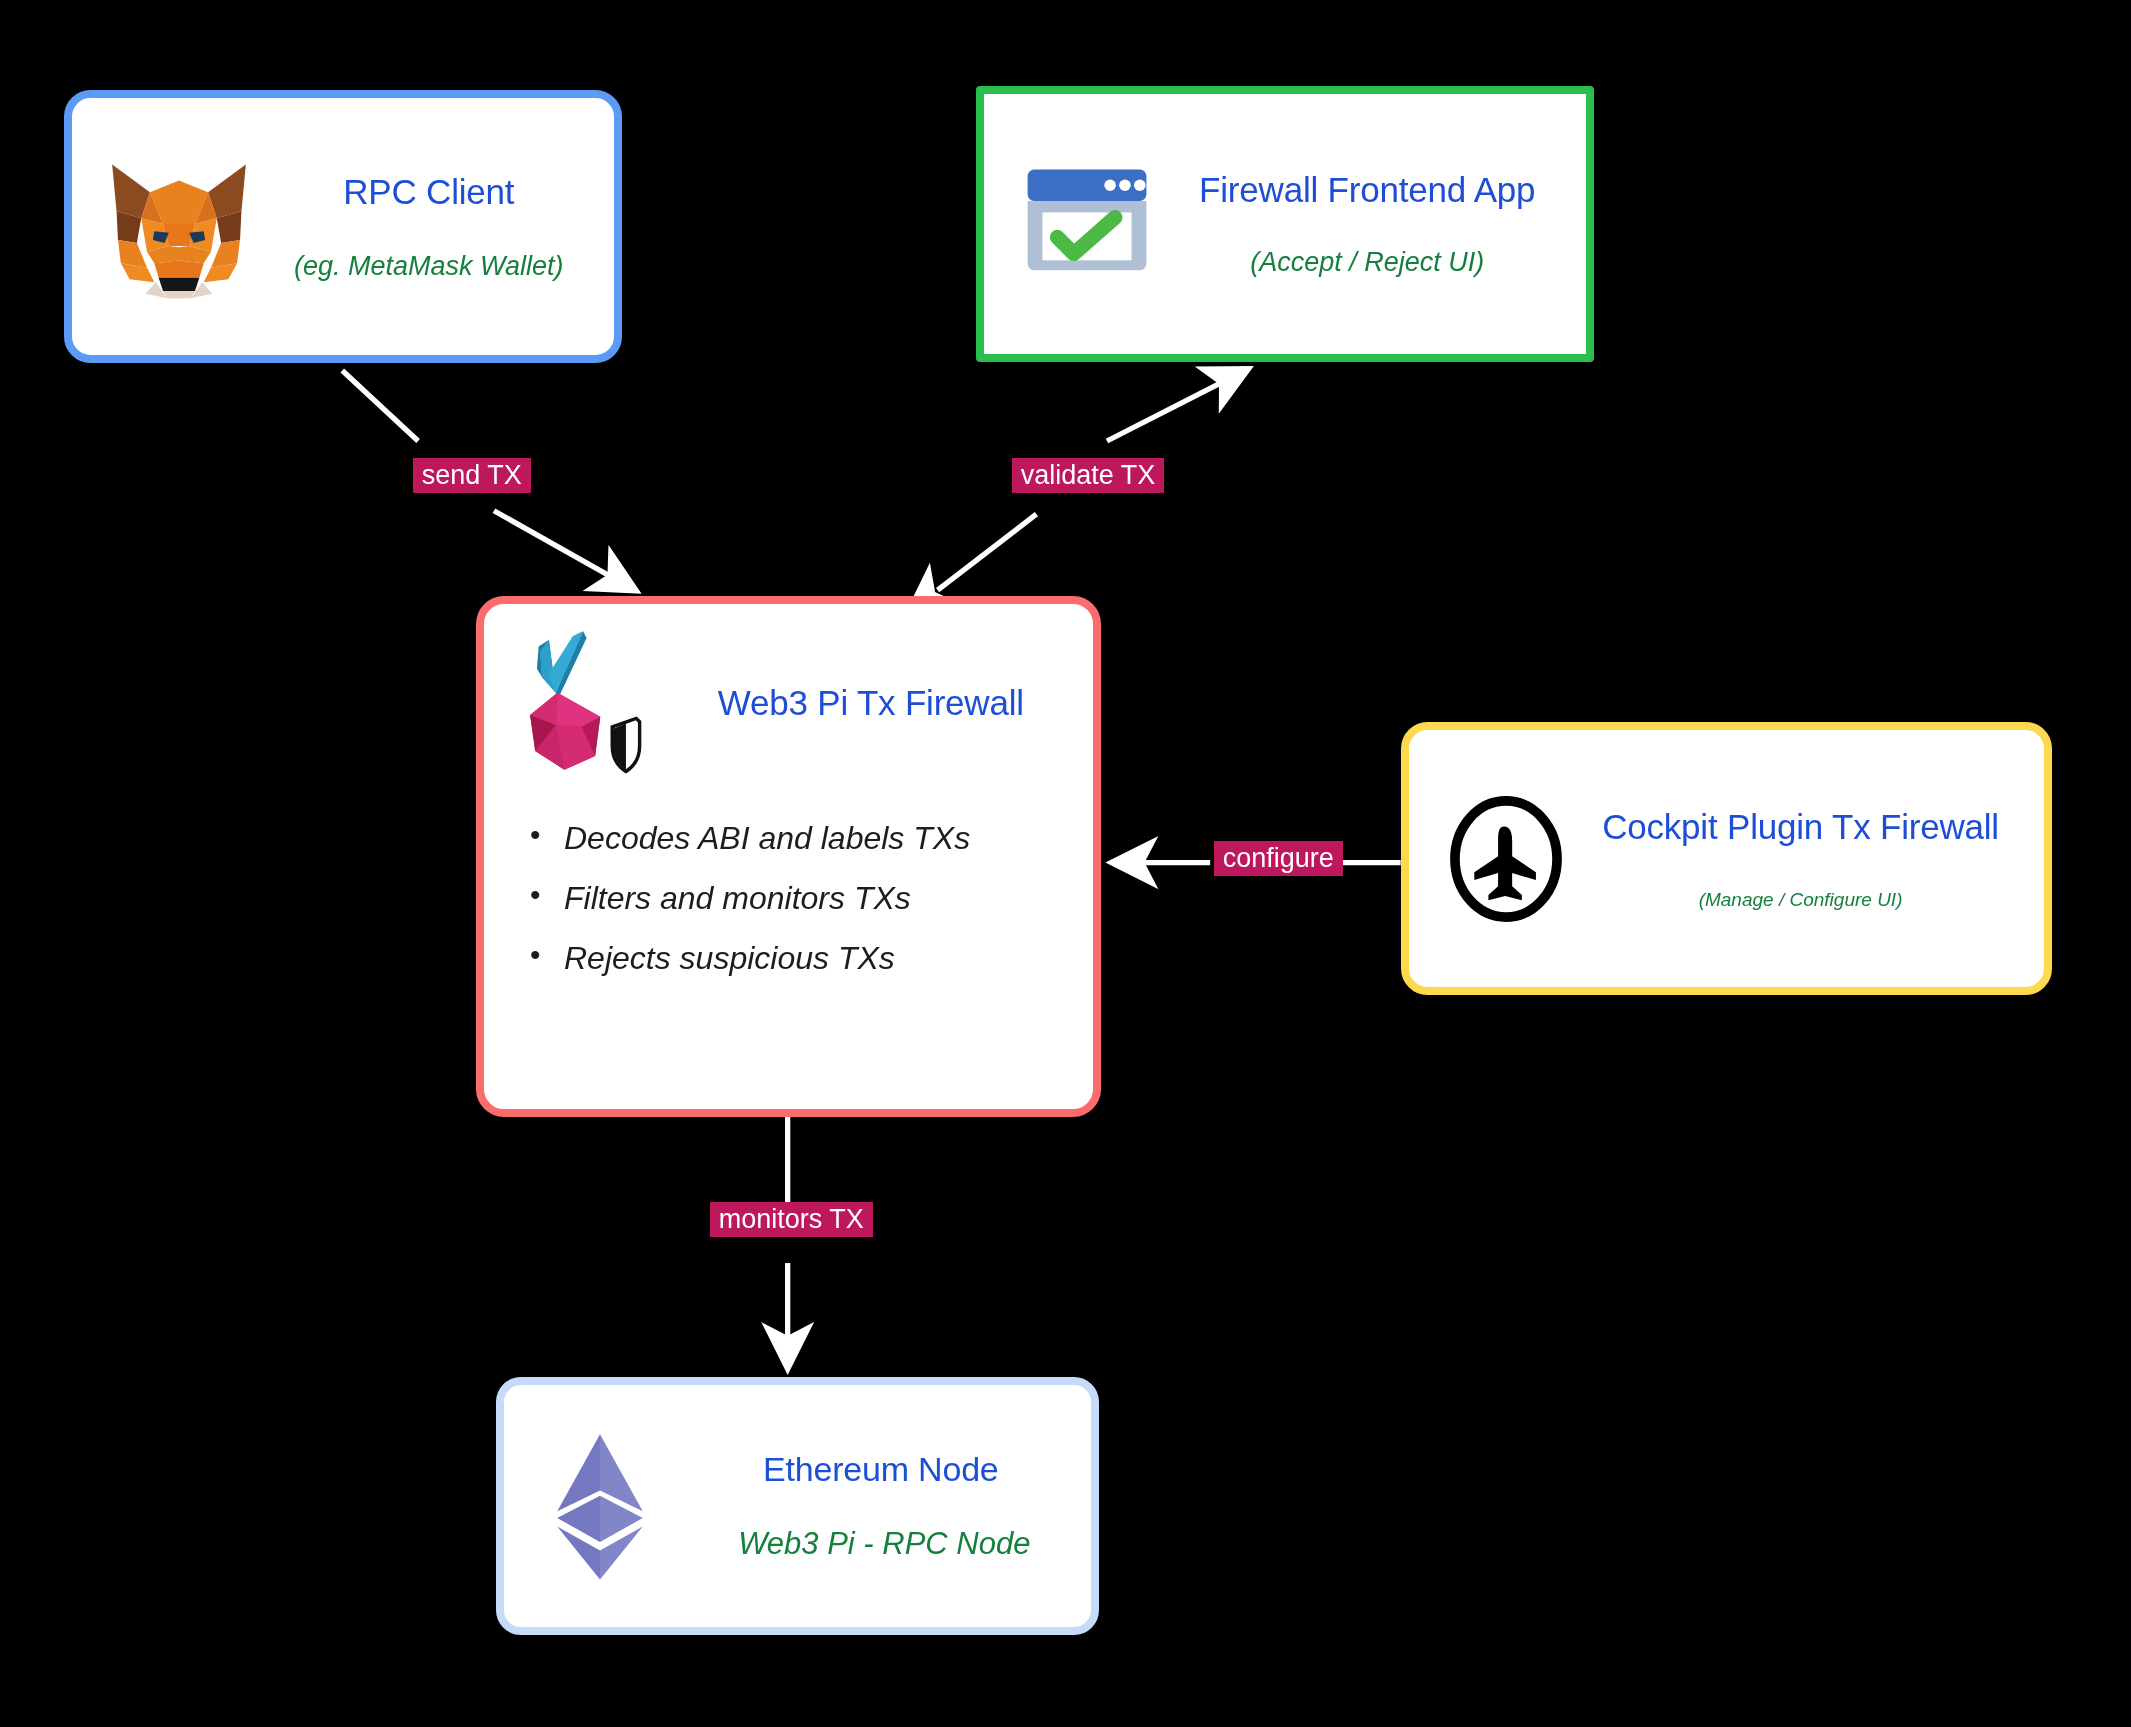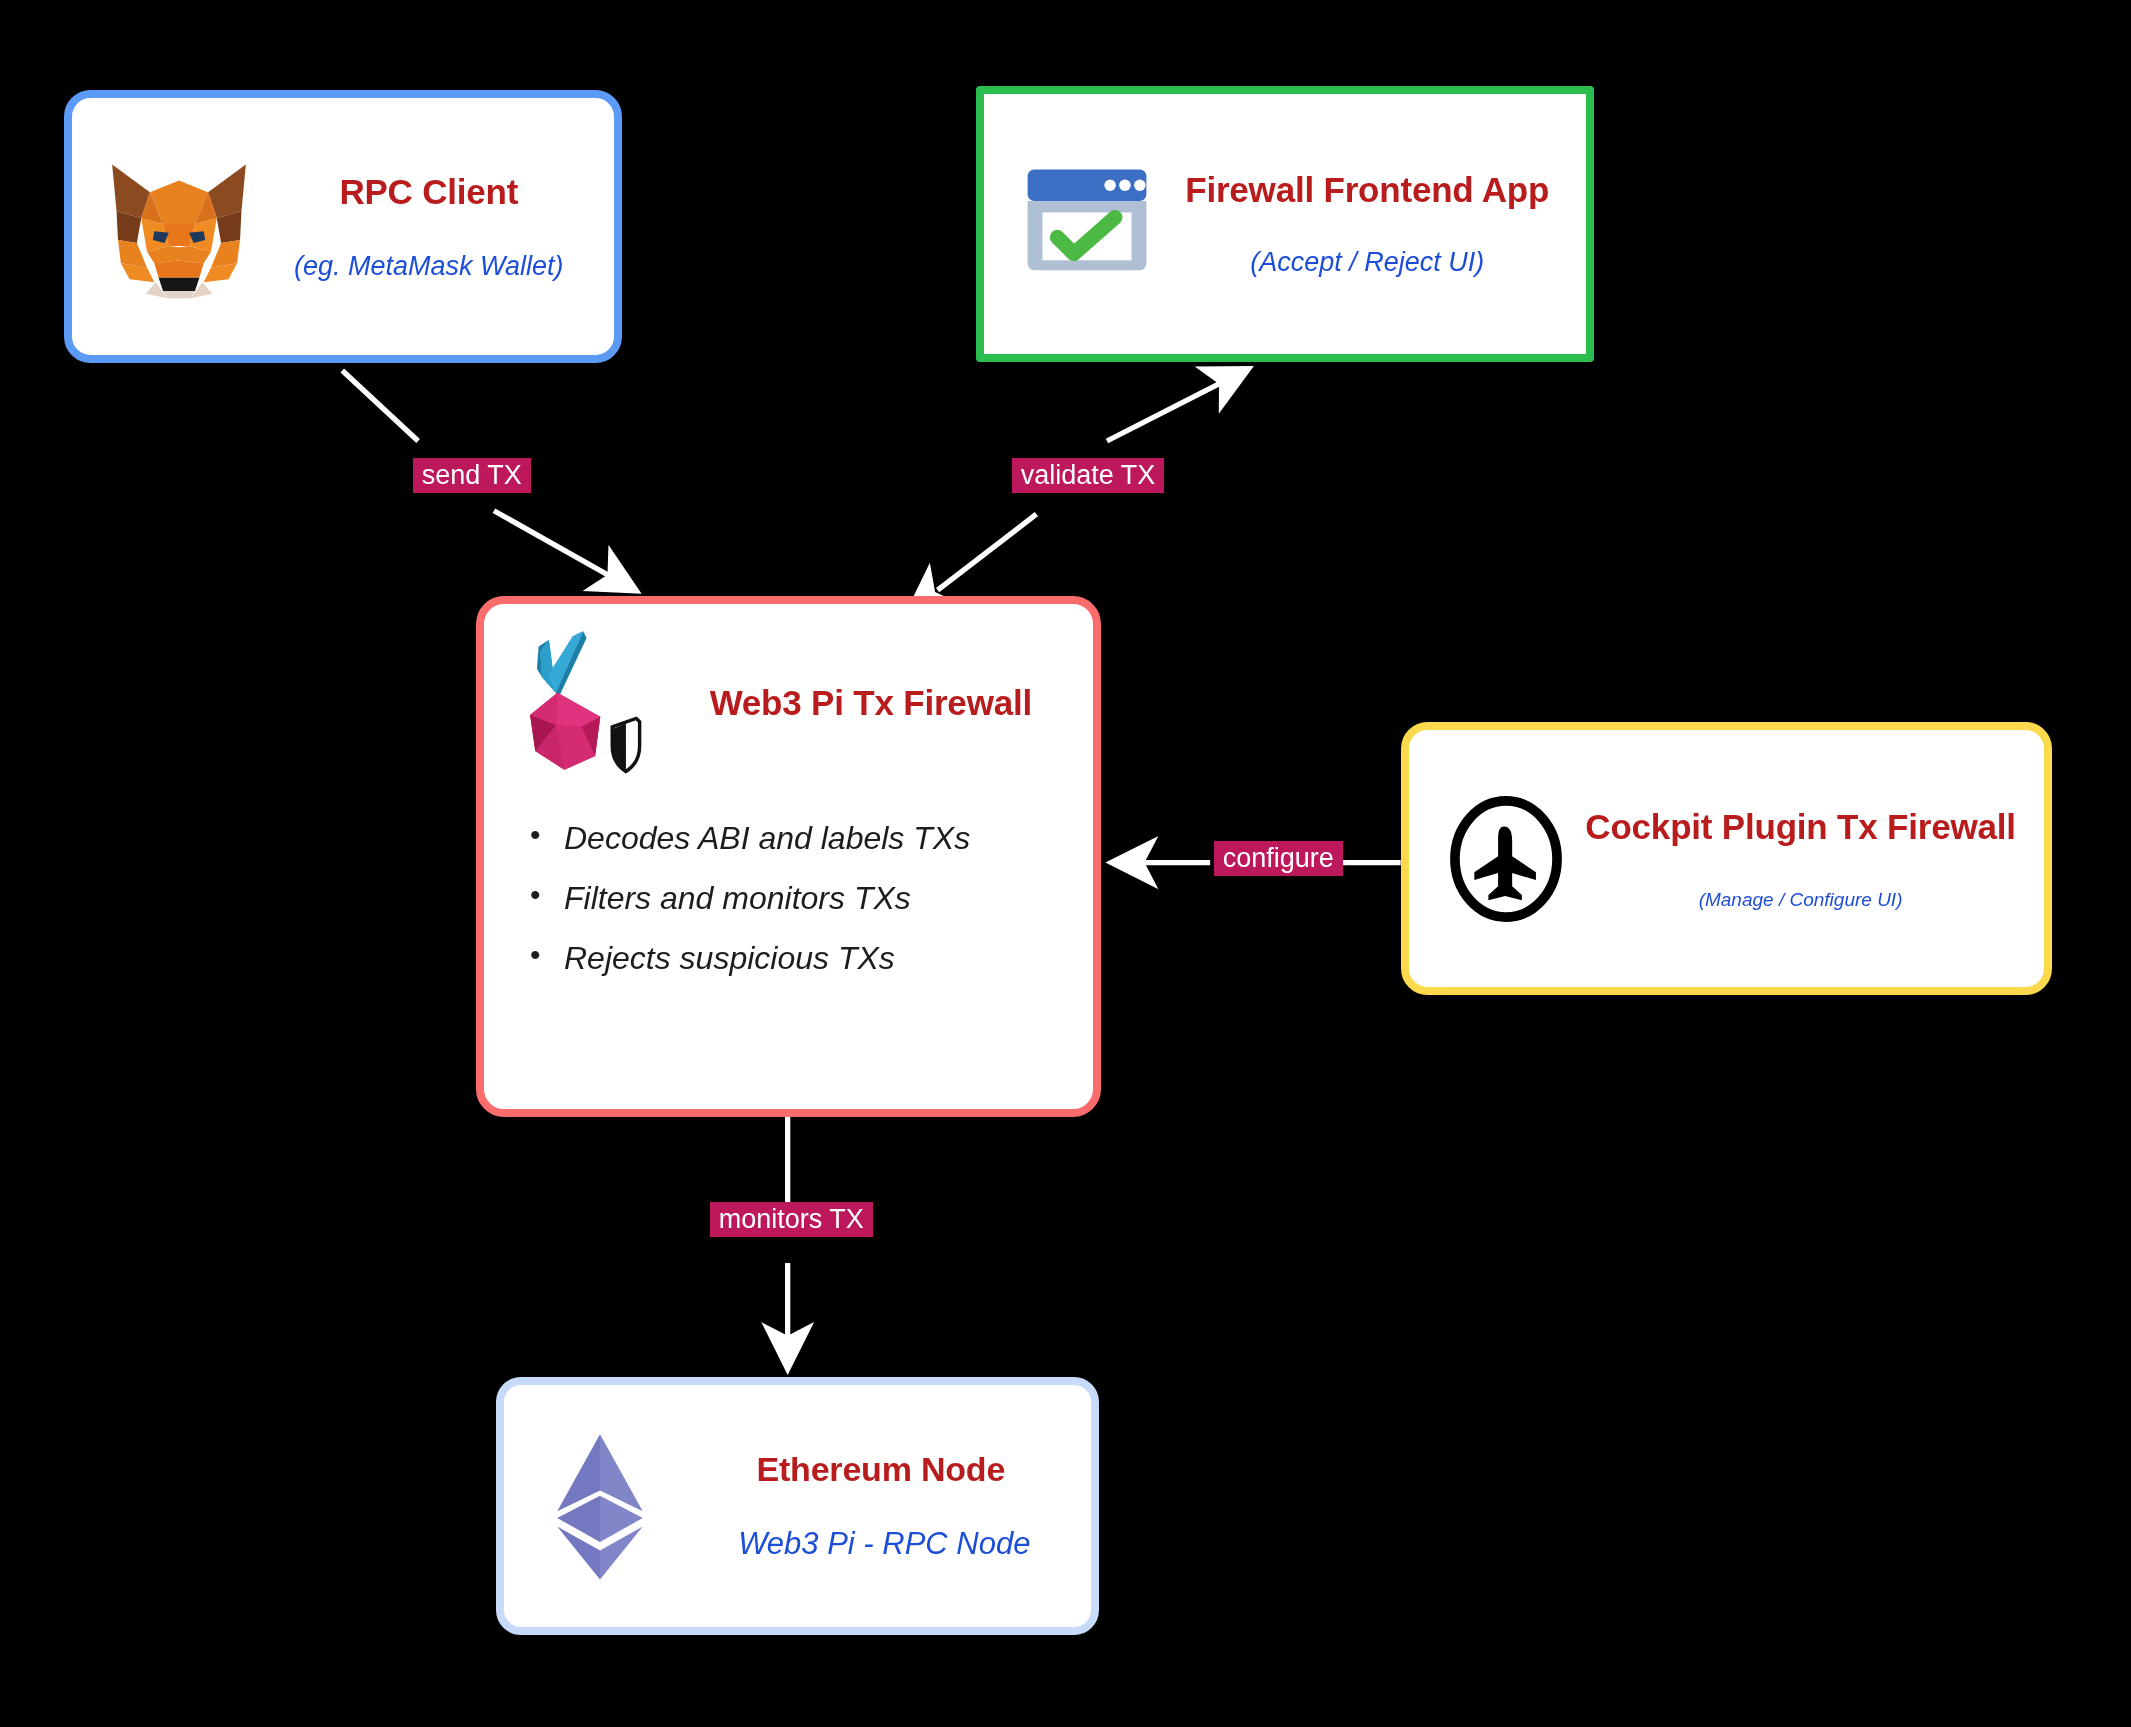--- a/index.html
+++ b/index.html
@@ -34,28 +34,28 @@
   }
   .node .text-wrap {
     flex: 1 1 auto;
     display: flex;
     flex-direction: column;
     align-items: center;
     justify-content: center;
     text-align: center;
   }
   .node .title {
-    font-weight: bold;
-    color: #b91c1c;
+    font-weight: normal;
+    color: #1d4ed8;
     letter-spacing: -0.2px;
     white-space: nowrap;
   }
   .node .subtitle {
     font-style: italic;
-    color: #1d4ed8;
+    color: #15803d;
     white-space: nowrap;
   }
 
   
   #node-rpc-client {
     left: 64px; top: 90px;
     width: 558px; height: 273px;
     border-width: 8px;
     border-color: #5B9BF5;
     border-radius: 26.5px;

